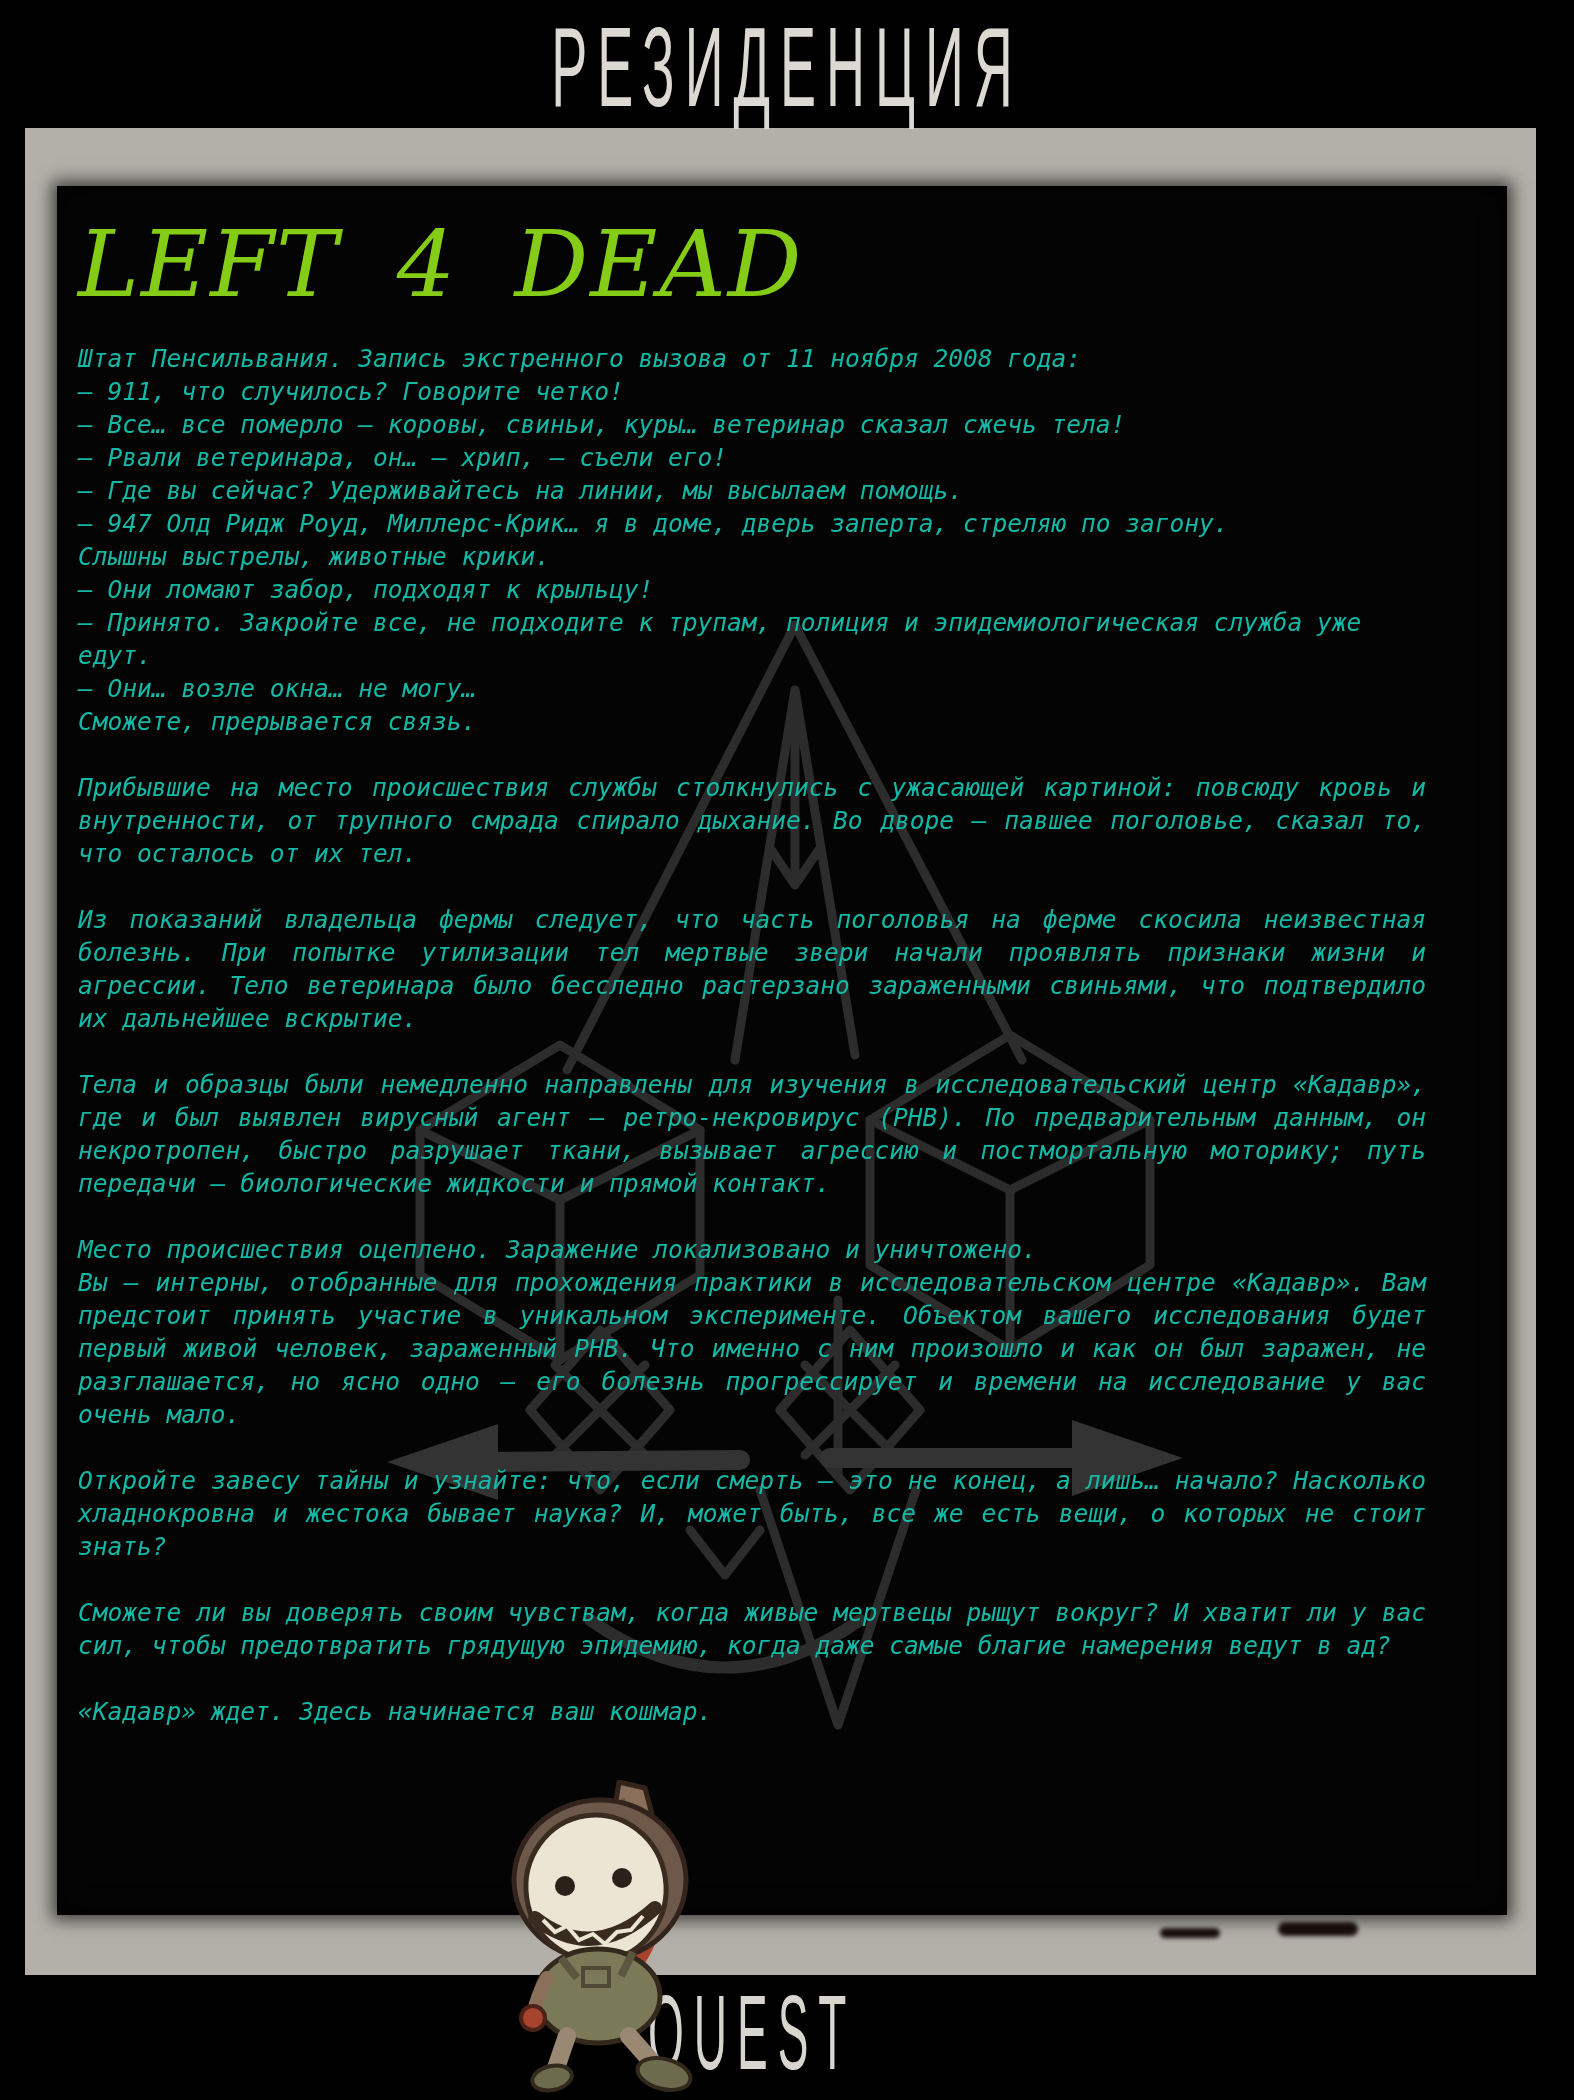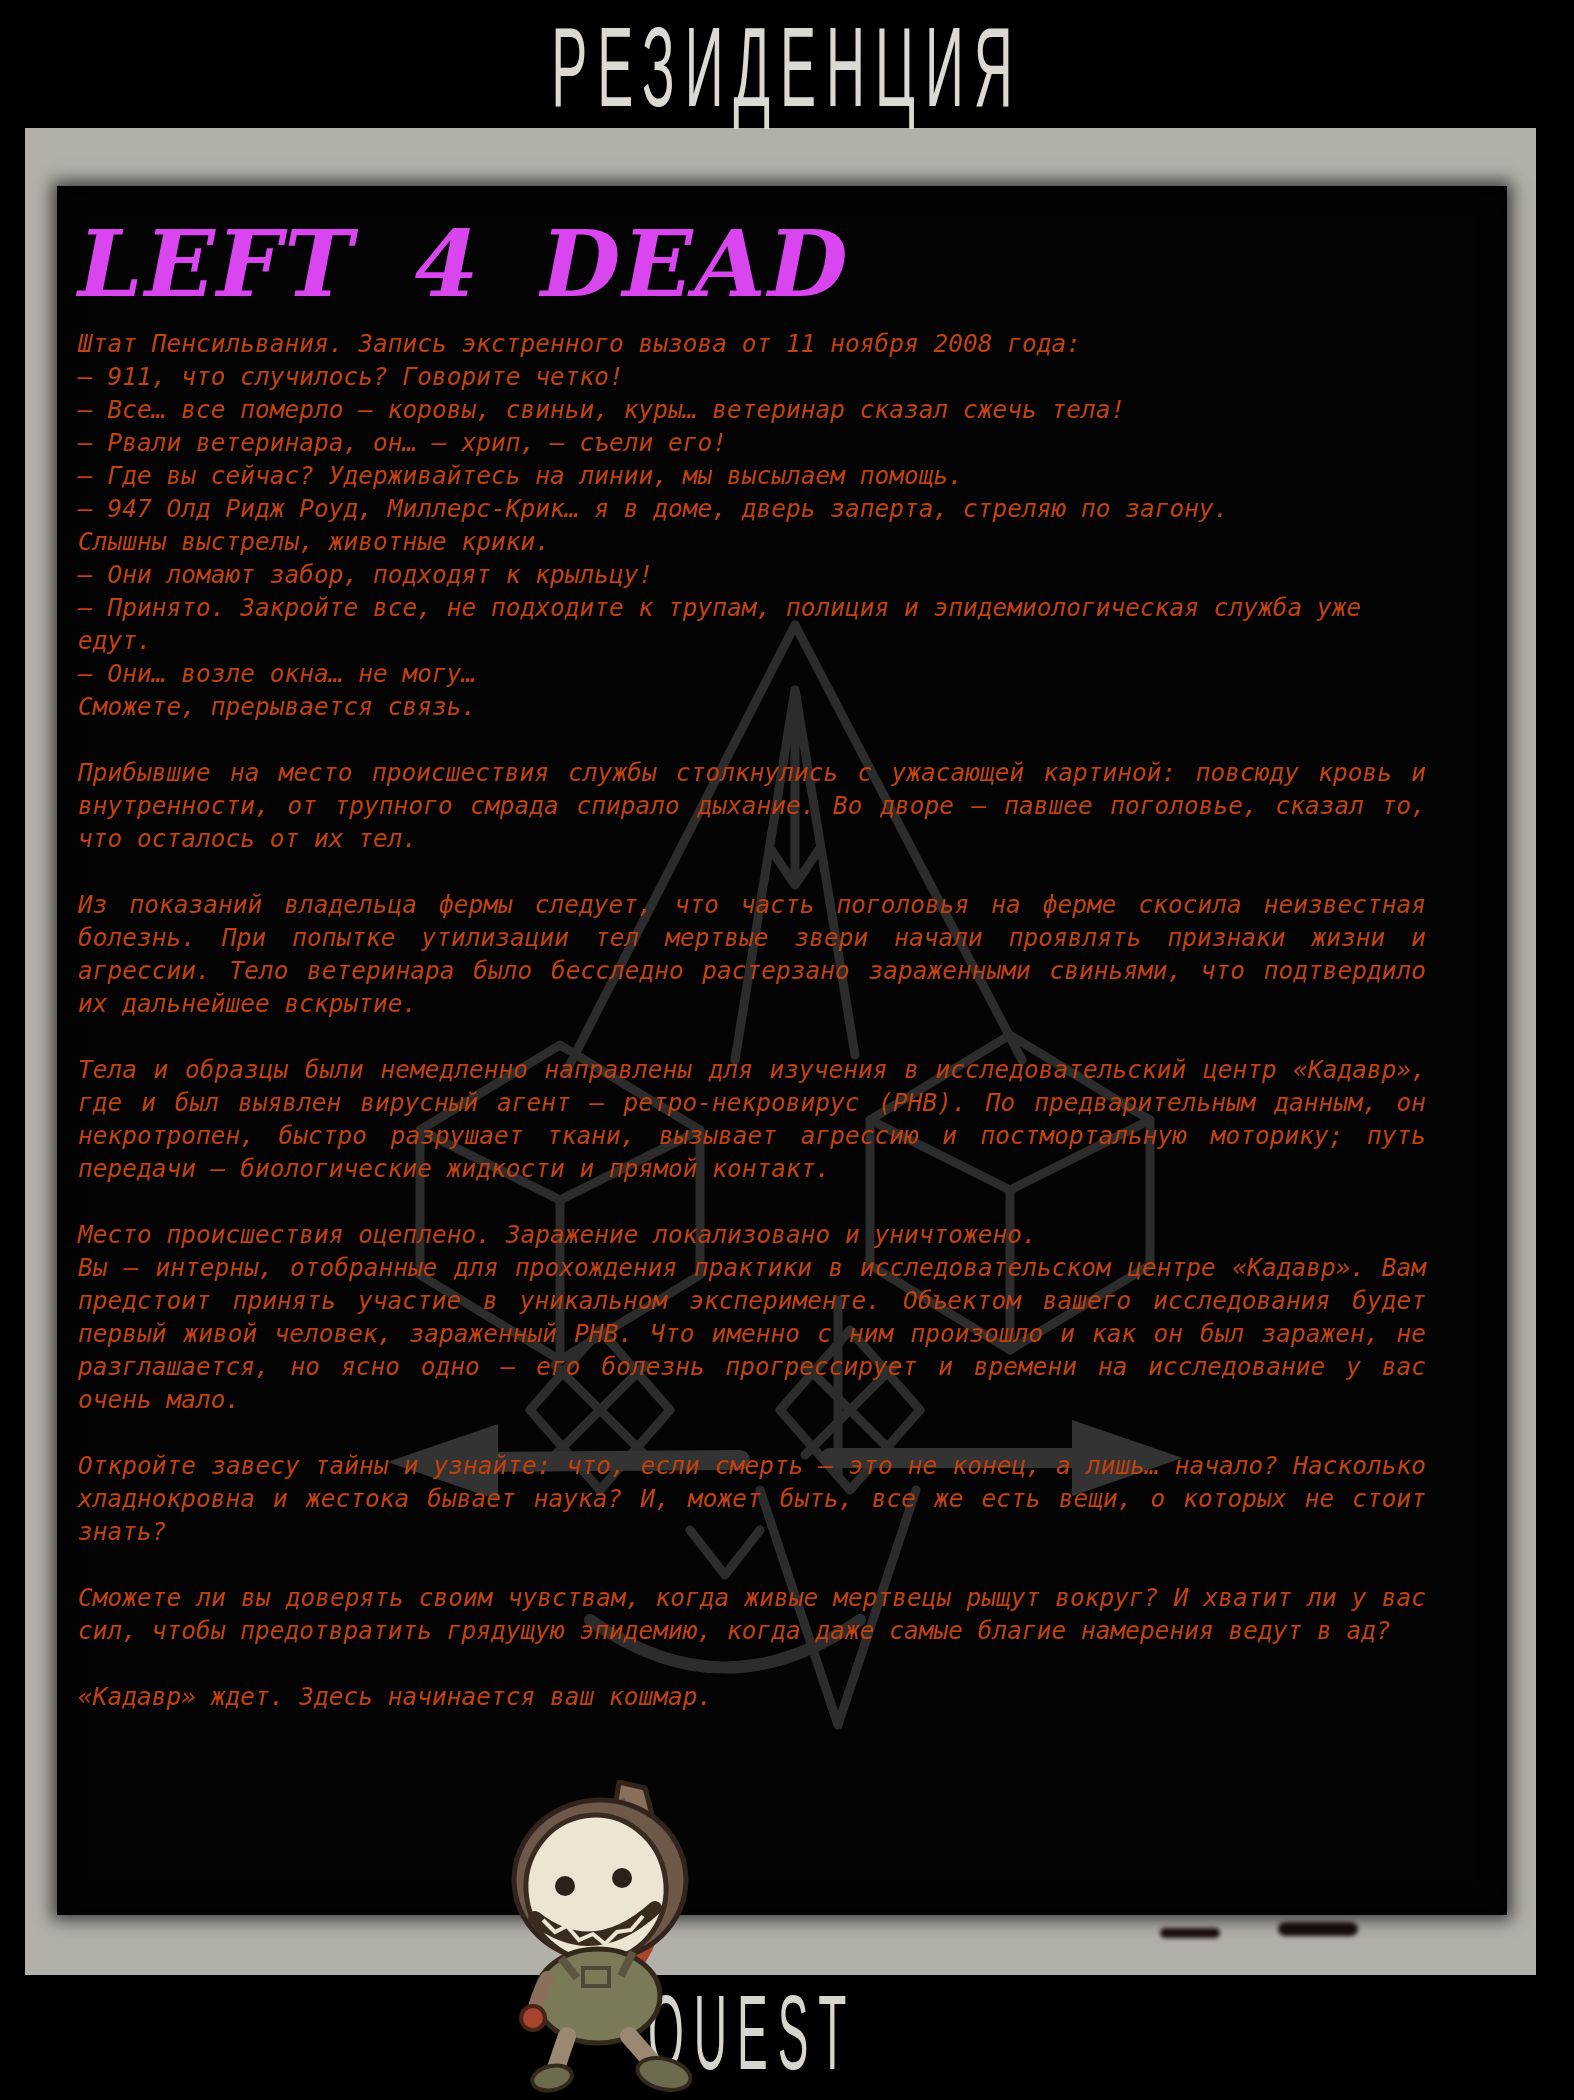--- a/index.html
+++ b/index.html
@@ -17,24 +17,24 @@
        background:#b3b0a9;z-index:1;}
   .panel{position:absolute;left:32px;top:58px;width:1450px;height:1729px;
        background:#040404;
        box-shadow:0 0 16px 5px rgba(0,0,0,.65), inset 0 0 26px rgba(0,0,0,.9);}
 
   
   .emblem{position:absolute;left:303px;top:354px;width:850px;height:1220px;opacity:.85;}
 
   
   .content{position:absolute;left:21px;top:28px;width:1348px;z-index:2;}
-  .quest-title{margin:0 0 12px 0;font-family:"DejaVu Serif",serif;font-style:italic;
-       font-weight:700;font-size:92px;line-height:1.1;letter-spacing:2px;word-spacing:26px;
-       color:#d946ef;}
-  .tline, .para{font-style:italic;font-size:24.5px;line-height:33px;color:#c2410c;
+  .quest-title{margin:0 0 27px 0;font-family:"DejaVu Serif",serif;font-style:italic;
+       font-weight:400;font-size:92px;line-height:1.1;letter-spacing:2px;word-spacing:26px;
+       color:#84cc16;}
+  .tline, .para{font-style:italic;font-size:24.5px;line-height:33px;color:#14b8a6;
        letter-spacing:0;}
   .para{margin:33px 0 0 0;text-align:justify;}
   .para.tight{margin-bottom:0;}
   .para.follow{margin-top:0;}
 
   
   .mascot{position:absolute;left:503px;top:1780px;width:215px;height:315px;z-index:4;}
   .quest-label{position:absolute;left:648px;top:1970px;z-index:3;}
   .quest-label span{display:inline-block;transform:scaleY(2.3);transform-origin:top left;
        font-family:"Liberation Sans",sans-serif;font-weight:400;font-size:46px;

